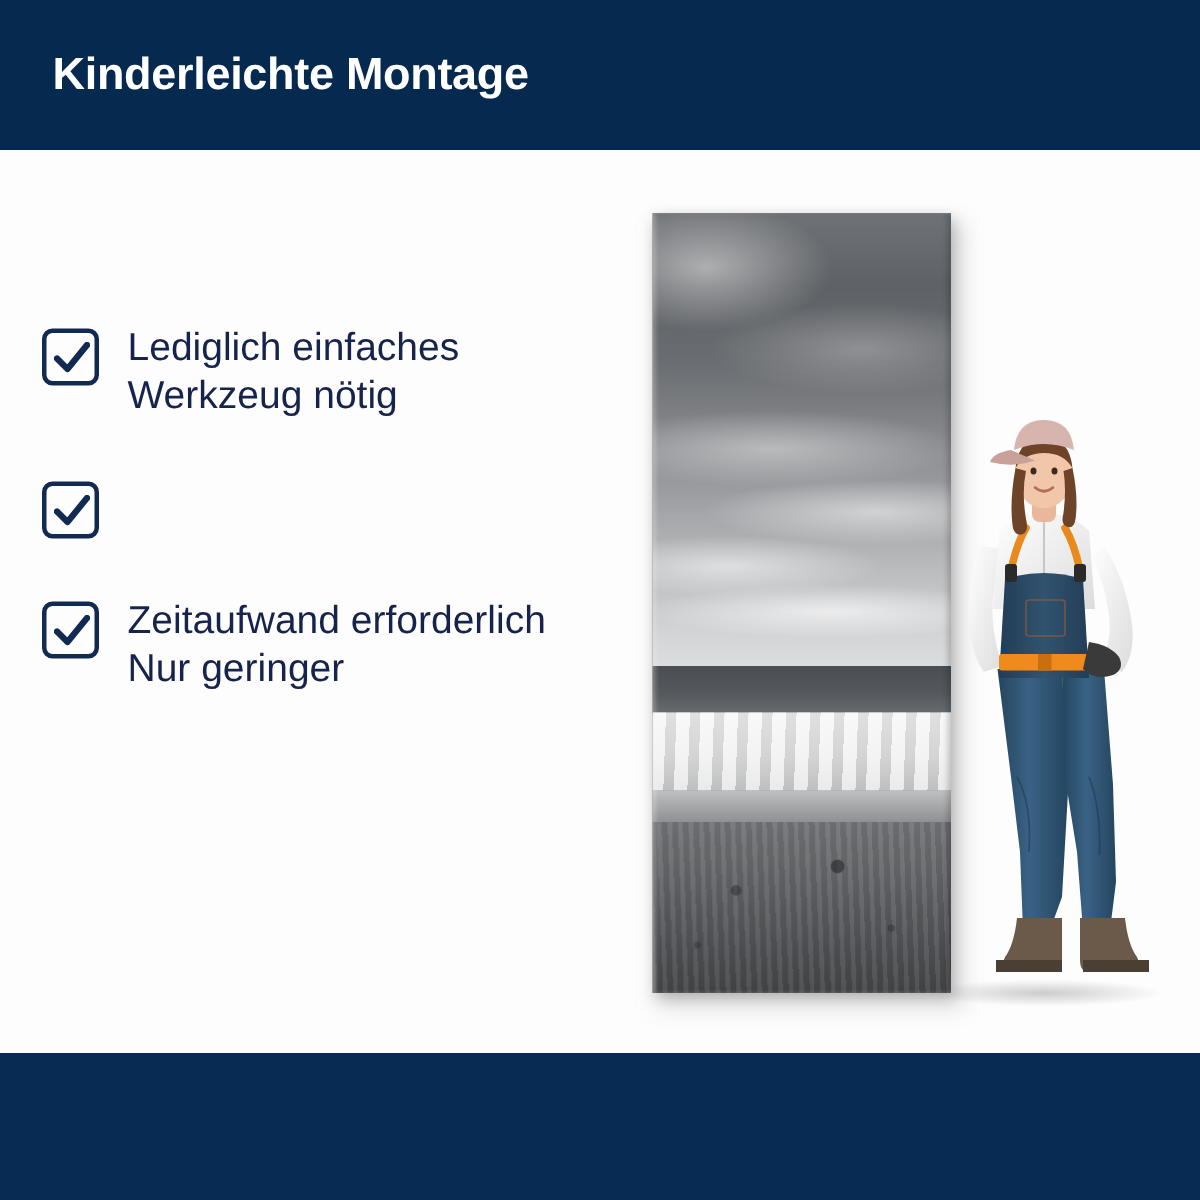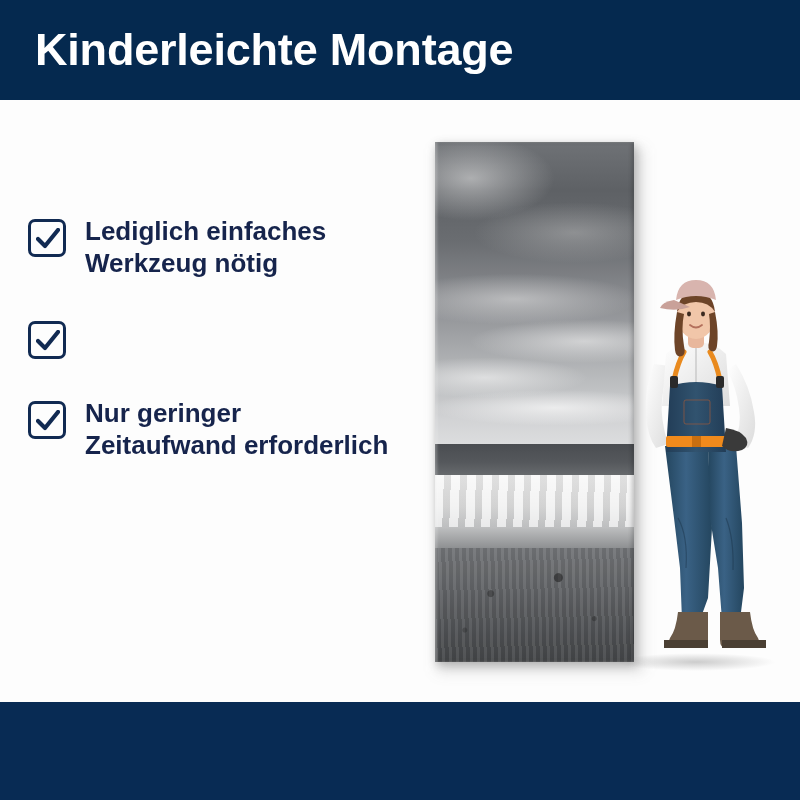--- a/index.html
+++ b/index.html
@@ -12,21 +12,21 @@
   }
   .poster{position:relative;width:800px;height:800px;background:#fdfdfd;overflow:hidden;}
 
   
   .header-bar{
     position:absolute;left:0;top:0;width:800px;height:100px;
     background:#05294f;
   }
   .header-title{
     position:absolute;left:35px;top:27px;
-    font-size:45px;font-weight:bold;color:#ffffff;
+    font-size:30px;font-weight:bold;color:#ffffff;
     letter-spacing:-0.2px;line-height:46px;white-space:nowrap;
   }
 
   
   .footer-bar{
     position:absolute;left:0;top:702px;width:800px;height:98px;
     background:#082b54;
   }
 
   
@@ -34,21 +34,21 @@
   .bullet-row{display:flex;align-items:flex-start;margin-bottom:38px;}
   .checkbox{
     flex:0 0 auto;width:38px;height:38px;margin-top:4px;
     border:3px solid #112a52;border-radius:7px;
     box-sizing:border-box;position:relative;background:transparent;
   }
   .checkbox svg{position:absolute;left:5px;top:6px;}
   .bullet-text{
     margin-left:19px;
     font-size:26px;line-height:32px;color:#16244c;
-    font-weight:700;
+    font-weight:400;
   }
   .bullet-text .l{display:block;white-space:nowrap;}
 
   
   .canvas-wrap{position:absolute;left:435px;top:142px;width:199px;height:520px;}
   .canvas-shadow{
     position:absolute;left:2px;top:6px;width:206px;height:524px;
     background:rgba(60,60,60,0.16);
     filter:blur(7px);border-radius:2px;
   }
@@ -139,22 +139,22 @@
       </div>
     </div>
 
     <div class="bullet-row">
       <div class="checkbox">
         <svg width="24" height="22" viewBox="0 0 24 22" aria-hidden="true">
           <polyline points="2,11 9,18 22,2" fill="none" stroke="#112a52" stroke-width="4.2" stroke-linecap="round" stroke-linejoin="round"></polyline>
         </svg>
       </div>
       <div class="bullet-text">
+        <span class="l">Zeitaufwand erforderlich</span>
         <span class="l">Nur geringer</span>
-        <span class="l">Zeitaufwand erforderlich</span>
       </div>
     </div>
 
   </div>
 
   <div class="canvas-wrap">
     <div class="canvas-shadow"></div>
     <div class="canvas-img">
       <div class="sky"></div>
       <div class="sea"></div>

